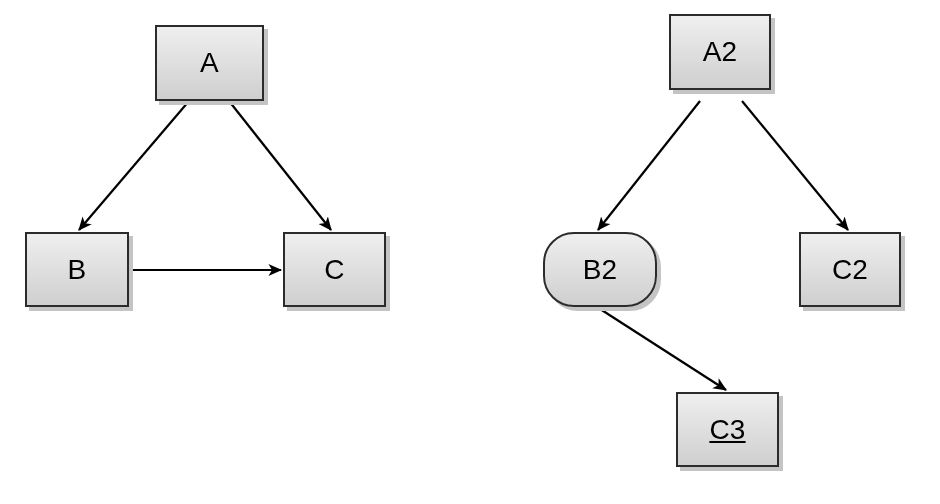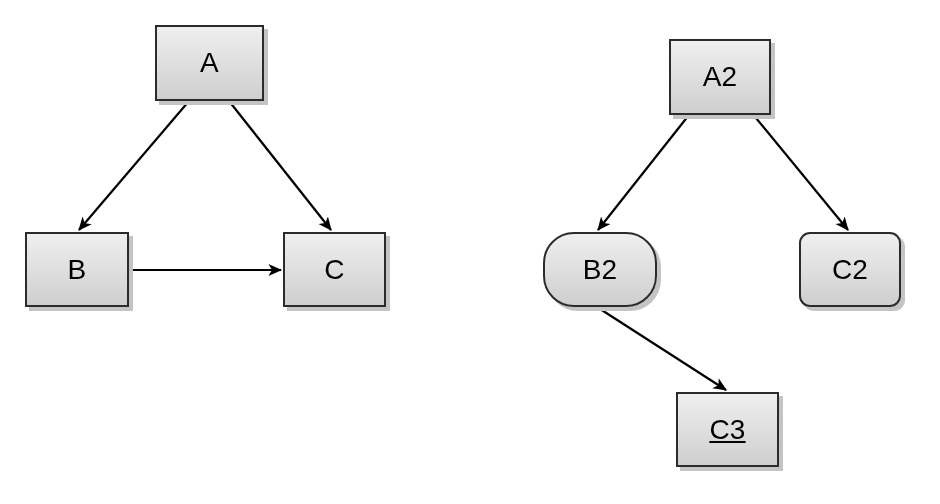--- a/index.html
+++ b/index.html
@@ -70,27 +70,27 @@
   <div id="nodes-layer">
       <div class="node" style="left: 155px; top: 25px; width: 109px; height: 76px; background: linear-gradient(rgb(239, 239, 239) 0%, rgb(207, 207, 207) 100%); border-color: rgb(43, 43, 43); box-shadow: rgb(196, 196, 196) 4px 4px 0px 0px;">
         <span class="node-label">A</span>
       </div>
       <div class="node" style="left: 25px; top: 232px; width: 104px; height: 75px; background: linear-gradient(rgb(239, 239, 239) 0%, rgb(207, 207, 207) 100%); border-color: rgb(43, 43, 43); box-shadow: rgb(196, 196, 196) 4px 4px 0px 0px;">
         <span class="node-label">B</span>
       </div>
       <div class="node" style="left: 283px; top: 232px; width: 103px; height: 75px; background: linear-gradient(rgb(239, 239, 239) 0%, rgb(207, 207, 207) 100%); border-color: rgb(43, 43, 43); box-shadow: rgb(196, 196, 196) 4px 4px 0px 0px;">
         <span class="node-label">C</span>
       </div>
-      <div class="node" style="left: 669px; top: 39px; width: 102px; height: 76px; background: linear-gradient(rgb(239, 239, 239) 0%, rgb(207, 207, 207) 100%); border-color: rgb(43, 43, 43); box-shadow: rgb(196, 196, 196) 4px 4px 0px 0px;">
+      <div class="node" style="left: 669px; top: 14px; width: 102px; height: 76px; background: linear-gradient(rgb(239, 239, 239) 0%, rgb(207, 207, 207) 100%); border-color: rgb(43, 43, 43); box-shadow: rgb(196, 196, 196) 4px 4px 0px 0px;">
         <span class="node-label">A2</span>
       </div>
       <div class="node" style="left: 543px; top: 232px; width: 114px; height: 75px; background: linear-gradient(rgb(239, 239, 239) 0%, rgb(207, 207, 207) 100%); border-color: rgb(43, 43, 43); box-shadow: rgb(196, 196, 196) 4px 4px 0px 0px; border-radius: 31px;">
         <span class="node-label">B2</span>
       </div>
-      <div class="node" style="left: 799px; top: 232px; width: 102px; height: 75px; background: linear-gradient(rgb(239, 239, 239) 0%, rgb(207, 207, 207) 100%); border-color: rgb(43, 43, 43); box-shadow: rgb(196, 196, 196) 4px 4px 0px 0px; border-radius: 11px;">
+      <div class="node" style="left: 799px; top: 232px; width: 102px; height: 75px; background: linear-gradient(rgb(239, 239, 239) 0%, rgb(207, 207, 207) 100%); border-color: rgb(43, 43, 43); box-shadow: rgb(196, 196, 196) 4px 4px 0px 0px;">
         <span class="node-label">C2</span>
       </div>
       <div class="node" style="left: 676px; top: 392px; width: 103px; height: 75px; background: linear-gradient(rgb(239, 239, 239) 0%, rgb(207, 207, 207) 100%); border-color: rgb(43, 43, 43); box-shadow: rgb(196, 196, 196) 4px 4px 0px 0px; text-decoration: underline;">
         <span class="node-label">C3</span>
       </div>
     </div>
 
 </div>
 
 </body></html>

